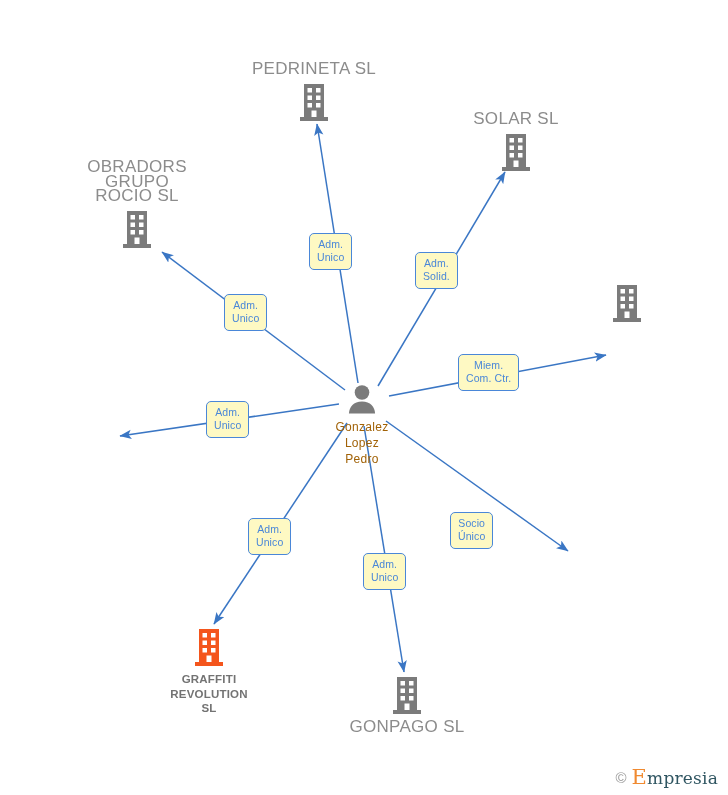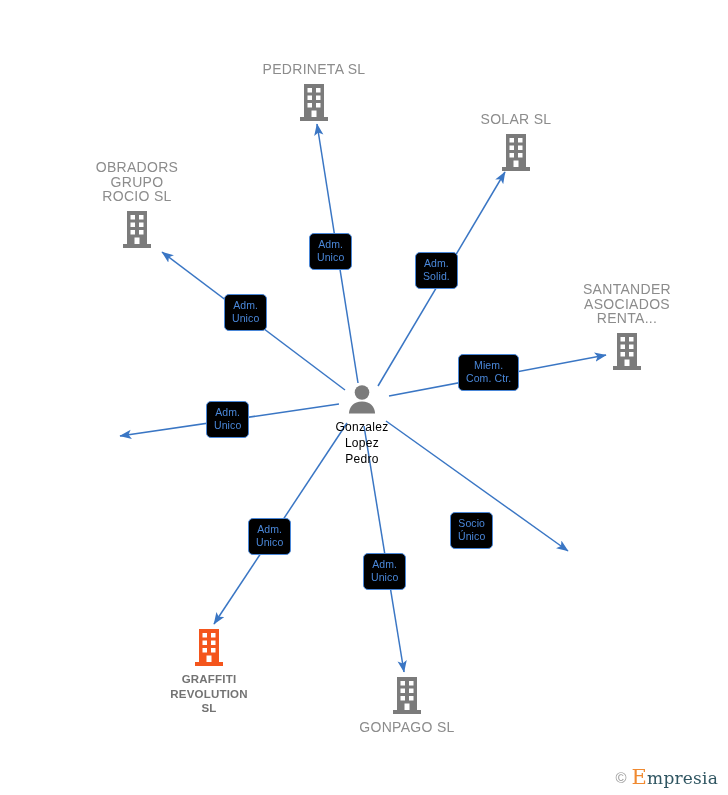--- a/index.html
+++ b/index.html
@@ -32,28 +32,28 @@
     position: absolute;
     width: 140px;
     margin-left: -70px;
     text-align: center;
     display: flex;
     flex-direction: column;
     align-items: center;
   }
   .node.label-above { }
   .node-label {
-    font-size: 14px;
+    font-size: 17px;
     line-height: 14.5px;
     color: #8c8c8c;
     letter-spacing: .3px;
     white-space: pre-line;
   }
   .node.center .node-label {
-    color: #000000;
+    color: #a16207;
     font-size: 12px;
     line-height: 16px;
   }
   .node.highlight .node-label {
     color: #737373;
     font-weight: bold;
     font-size: 11.5px;
     letter-spacing: .2px;
   }
   .icon-company {
@@ -62,21 +62,21 @@
   .icon-person {
     display: block;
   }
   .node.label-above .node-label { margin-bottom: 4px; }
   .node.label-below .node-label { margin-top: 4px; }
 
   
   .edge-label {
     position: absolute;
     box-sizing: border-box;
-    background: #000000;
+    background: #fef9c3;
     border: 1.4px solid #4a87d8;
     border-radius: 5px;
     color: #4a87d8;
     font-size: 10.5px;
     line-height: 13px;
     padding: 4px 7px 5px 7px;
     text-align: center;
     white-space: pre-line;
     letter-spacing: .1px;
   }
@@ -201,23 +201,20 @@
       <rect x="19" y="7" width="4.5" height="4.5" fill="#ffffff"></rect>
       <rect x="10.5" y="14.5" width="4.5" height="4.5" fill="#ffffff"></rect>
       <rect x="19" y="14.5" width="4.5" height="4.5" fill="#ffffff"></rect>
       <rect x="10.5" y="22" width="4.5" height="4.5" fill="#ffffff"></rect>
       <rect x="19" y="22" width="4.5" height="4.5" fill="#ffffff"></rect>
       <rect x="14.5" y="29.5" width="5" height="6.5" fill="#ffffff"></rect>
     </svg>
   </div>
 
   <div class="node label-above" style="left:627px; top:282px;">
-    <div class="node-label">SANTANDER
-ASOCIADOS
-RENTA...</div>
     <svg class="icon-company" width="34" height="42" viewBox="0 0 34 42" xmlns="http://www.w3.org/2000/svg">
       <rect x="7" y="3" width="20" height="33" fill="#7b7b7b"></rect>
       <rect x="3" y="36" width="28" height="4" fill="#7b7b7b"></rect>
       <rect x="10.5" y="7" width="4.5" height="4.5" fill="#ffffff"></rect>
       <rect x="19" y="7" width="4.5" height="4.5" fill="#ffffff"></rect>
       <rect x="10.5" y="14.5" width="4.5" height="4.5" fill="#ffffff"></rect>
       <rect x="19" y="14.5" width="4.5" height="4.5" fill="#ffffff"></rect>
       <rect x="10.5" y="22" width="4.5" height="4.5" fill="#ffffff"></rect>
       <rect x="19" y="22" width="4.5" height="4.5" fill="#ffffff"></rect>
       <rect x="14.5" y="29.5" width="5" height="6.5" fill="#ffffff"></rect>

